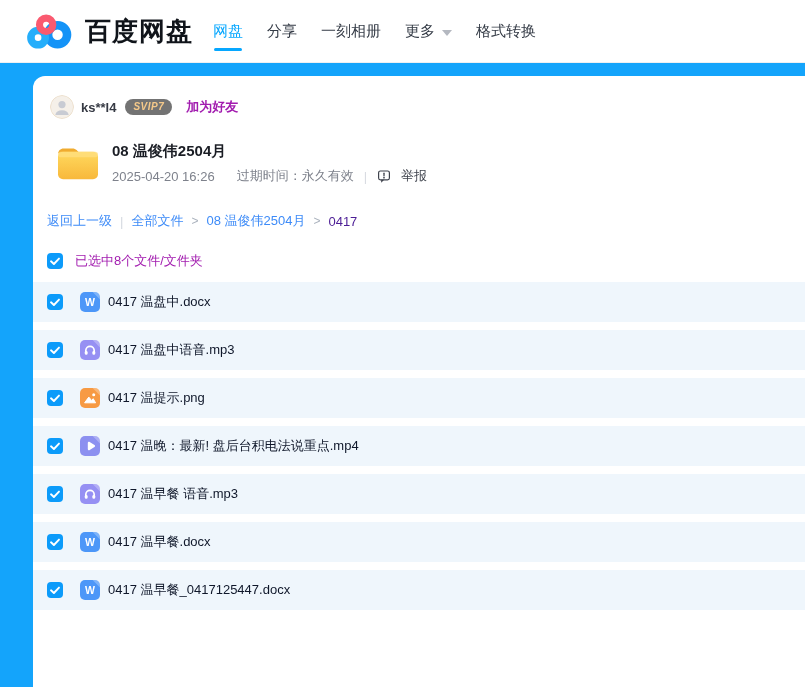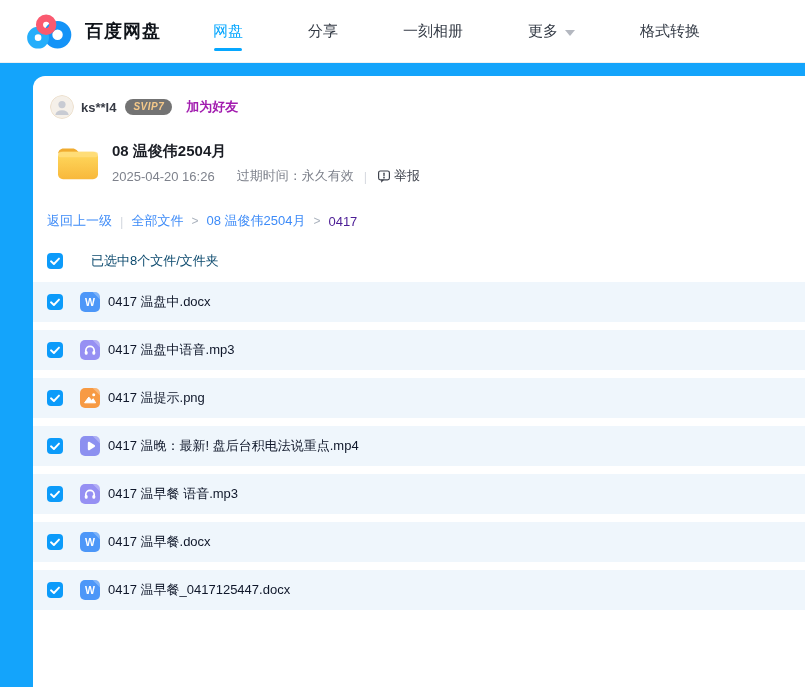--- a/index.html
+++ b/index.html
@@ -9,22 +9,22 @@
     font-family:"Liberation Sans","DejaVu Sans",sans-serif;
     -webkit-font-smoothing:antialiased;
   }
   
   .header {
     position:absolute; top:0; left:0; right:0; height:62px;
     background:#fff; border-bottom:1px solid #eef0f2;
     display:flex; align-items:center; z-index:3;
   }
   .logo { display:flex; align-items:center; gap:13px; margin-left:26px; cursor:pointer; }
-  .logo-text { font-size:18px; font-weight:bold; color:#10141a; letter-spacing:1px; }
-  .nav { position:absolute; left:213px; top:0; bottom:0; display:flex; align-items:stretch; gap:65px; }
+  .logo-text { font-size:26px; font-weight:bold; color:#10141a; letter-spacing:1px; }
+  .nav { position:absolute; left:213px; top:0; bottom:0; display:flex; align-items:stretch; gap:24px; }
   .nav-item {
     display:flex; align-items:center; font-size:15px; color:#333a45;
     position:relative; cursor:pointer; white-space:nowrap;
   }
   .nav-item.active { color:#06a7ff; }
   .nav-item.active::after {
     content:""; position:absolute; left:50%; transform:translateX(-50%);
     bottom:11px; width:28px; height:3px; border-radius:2px; background:#06a7ff;
   }
   .chevron-down {
@@ -48,30 +48,30 @@
     padding:2px 8px 3px; border-radius:9px; letter-spacing:.5px;
   }
   .add-friend { margin-left:14px; font-size:13px; font-weight:bold; color:#a21caf; cursor:pointer; }
   
   .folder-block { margin:23px 0 0 22px; display:flex; gap:11px; }
   .folder-meta-col { display:flex; flex-direction:column; justify-content:center; gap:6px; }
   .folder-title { font-size:15px; font-weight:bold; color:#1a1d24; }
   .folder-meta { display:flex; align-items:center; font-size:13px; color:#7e828c; }
   .folder-date { margin-right:22px; }
   .meta-divider { color:#d8dce2; margin:0 10px; font-size:13px; }
-  .report { display:flex; align-items:center; gap:3px; color:#3f434d; cursor:pointer; }
+  .report { display:flex; align-items:center; gap:10px; color:#3f434d; cursor:pointer; }
   
   .breadcrumb { margin:27px 0 0 14px; font-size:13px; color:#9aa1ad; display:flex; align-items:center; }
   .bc-link { color:#3d8bf8; cursor:pointer; }
   .bc-divider { color:#d4d9e0; margin:0 8px; }
   .bc-sep { color:#aab2bd; margin:0 8px; font-size:12px; }
   .bc-current { color:#4c1d95; }
   
   .select-all { margin-top:19px; height:24px; display:flex; align-items:center; padding-left:14px; }
-  .select-all-label { margin-left:28px; font-size:13px; color:#0c4a6e; }
+  .select-all-label { margin-left:12px; font-size:13px; color:#a21caf; }
   .checkbox { width:16px; height:16px; flex:0 0 auto; cursor:pointer; }
   
   .file-list { margin-top:9px; }
   .file-row {
     height:40px; background:#eff6fc; margin-bottom:8px;
     display:flex; align-items:center; padding-left:14px; cursor:pointer;
   }
   .file-type-icon { width:20px; height:20px; margin-left:17px; flex:0 0 auto; }
   .file-name { margin-left:8px; font-size:13px; color:#0f172a; }
 </style>

